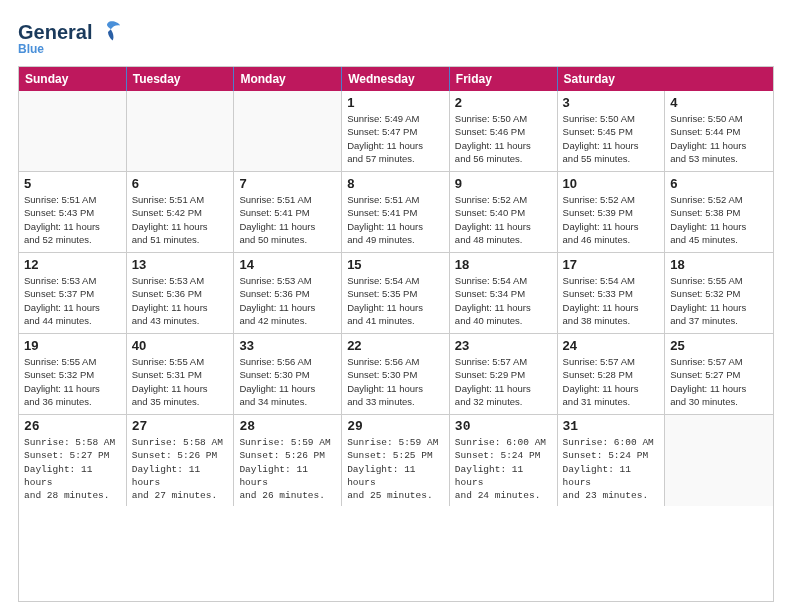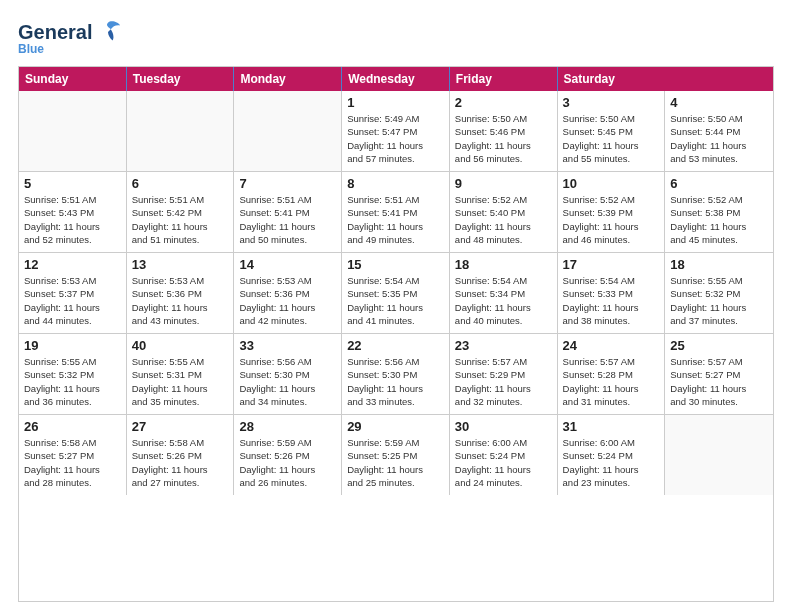--- a/index.html
+++ b/index.html
@@ -65,21 +65,21 @@
     .cal-body {
       display: flex;
       flex-direction: column;
     }
     .cal-row {
       display: grid;
       grid-template-columns: repeat(7, 1fr);
       border-bottom: 1px solid #ccc;
       flex: 1;
     }
-    .cal-row:last-child { border-bottom: none; }
+    .cal-row:last-child { border-bottom: none; font-family: Liberation Mono, monospace; }
     .cal-cell {
       border-right: 1px solid #ccc;
       padding: 4px 5px;
       min-height: 80px;
       vertical-align: top;
       background: #fff;
       position: relative;
     }
     .cal-cell:last-child { border-right: none; }
     .cal-cell.empty { background: #f9f9f9; }

